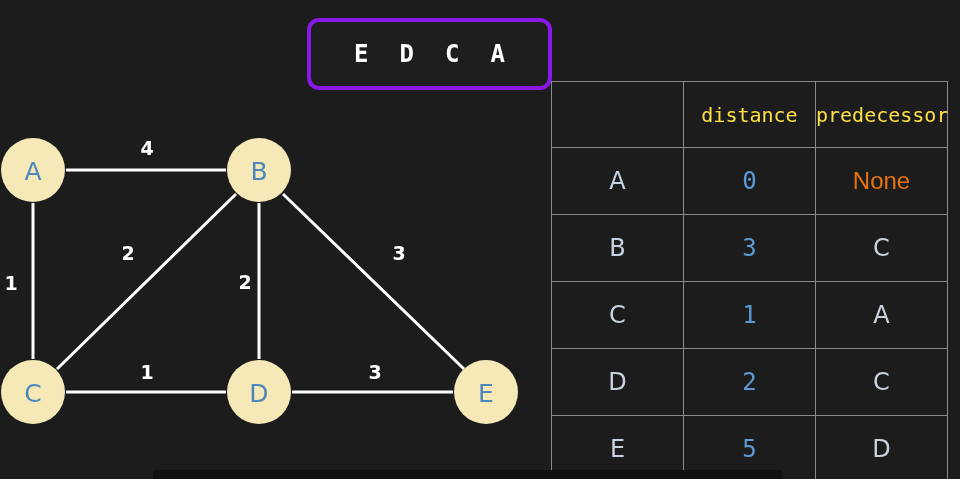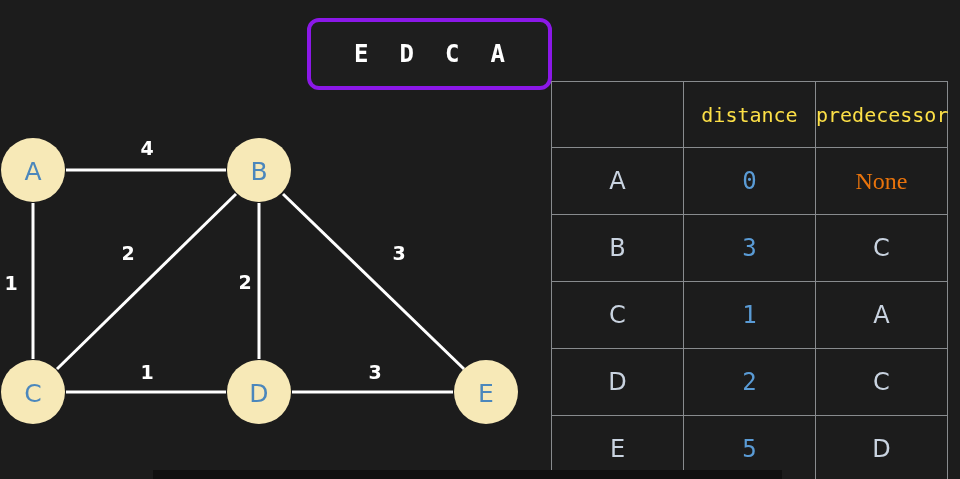--- a/index.html
+++ b/index.html
@@ -130,21 +130,21 @@
   .cell-dist {
     color: #5a9bd5;
     font-family: "DejaVu Sans Mono", monospace;
   }
   .cell-pred {
     color: #c9d3e0;
     font-family: "DejaVu Sans", sans-serif;
   }
   .cell-pred.none-val {
     color: #e8730c;
-    font-family: Liberation Serif, serif;
+    font-family: Liberation Sans, sans-serif;
   }
 </style>
 </head>
 <body>
 
 <div id="root">
 
   <div id="graph-panel">
     <svg id="graph-svg" width="551" height="479">
         <line class="edge-line" x1="66" y1="170" x2="226" y2="170"></line>

